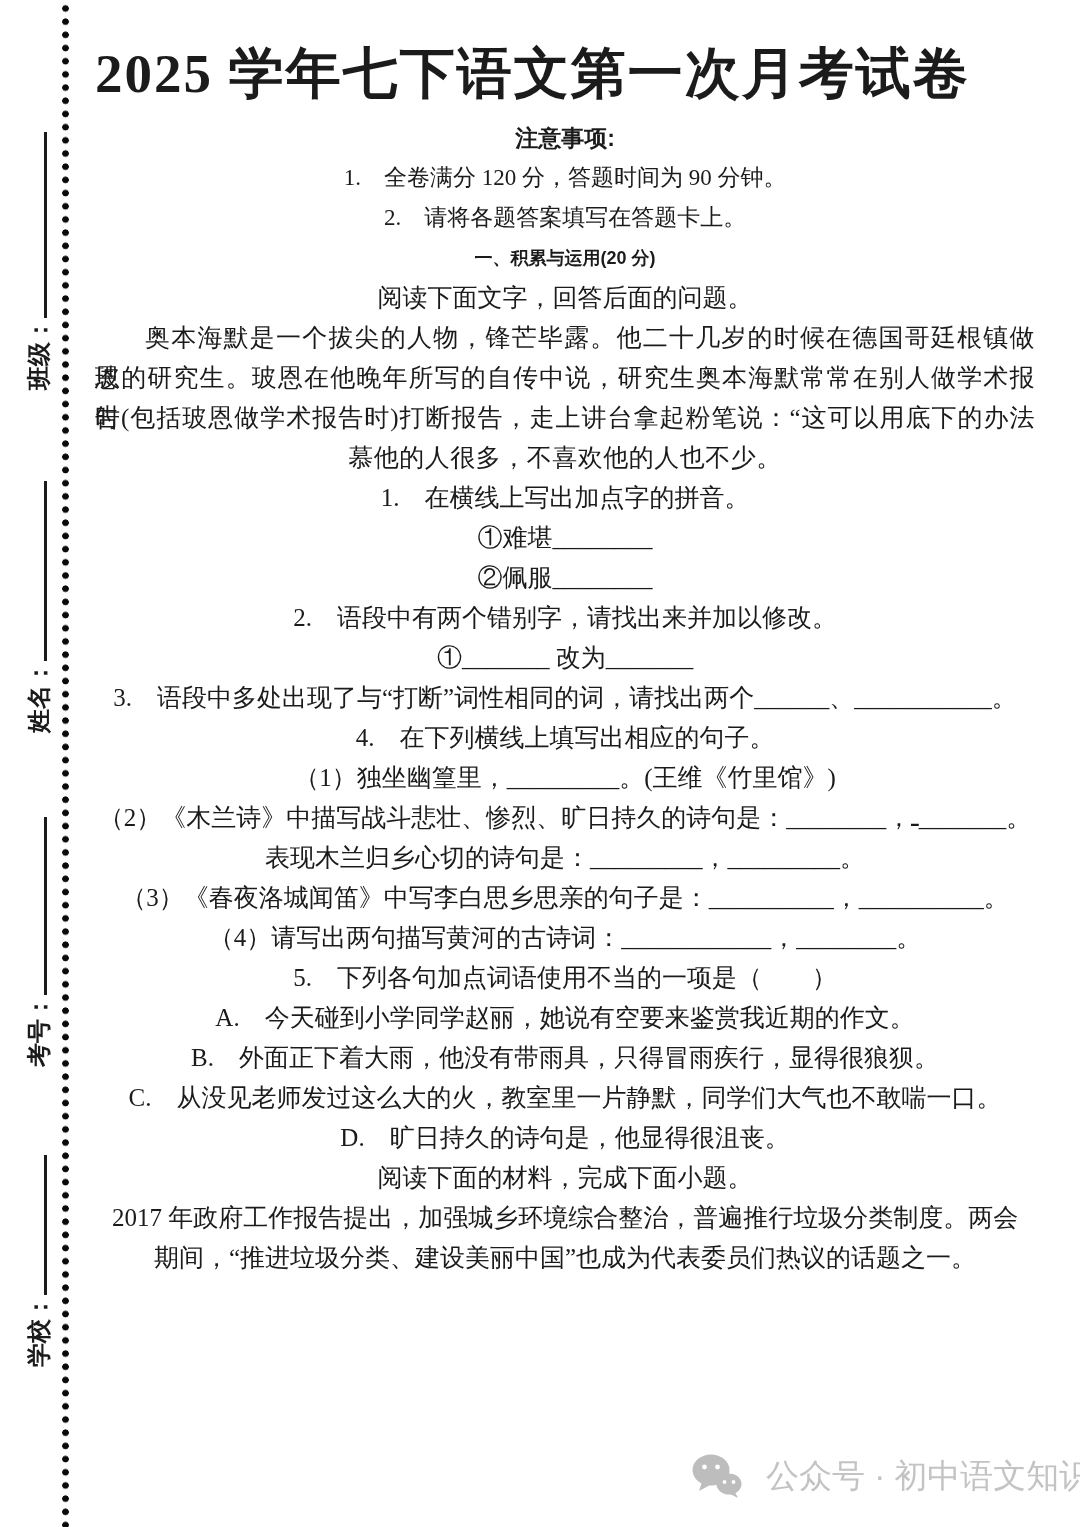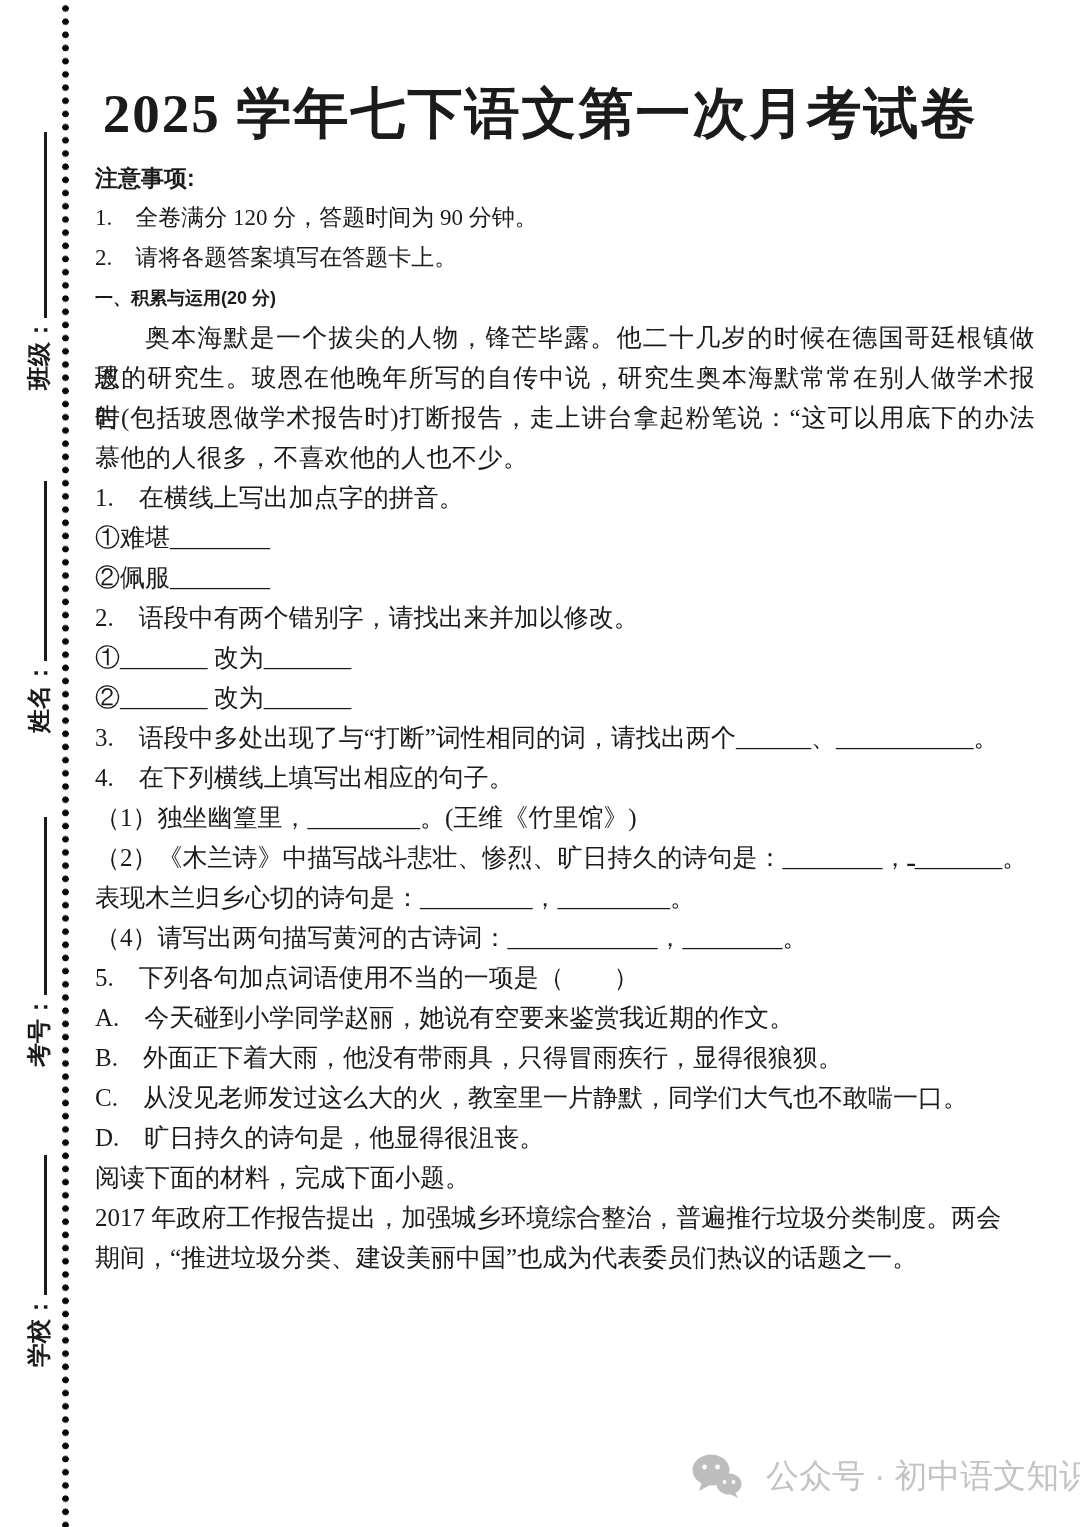--- a/index.html
+++ b/index.html
@@ -26,26 +26,26 @@
     display:inline-block; height:30px; border-bottom:3px solid #1b1b1b;
   }
   .sf0 { top:350px; }  .sf0 .fill { width:186px; }
   .sf1 { top:693px; }  .sf1 .fill { width:180px; }
   .sf2 { top:1027px; } .sf2 .fill { width:178px; }
   .sf3 { top:1327px; } .sf3 .fill { width:140px; }
 
   
   .content { position:absolute; left:95px; top:0; width:940px; }
   .title {
-    width:890px; padding-top:80px; height:68px; line-height:68px;
-    font-size:55px; font-weight:bold; letter-spacing:2px; text-align:center;
+    width:890px; padding-top:40px; height:68px; line-height:68px;
+    font-size:55px; font-weight:bold; letter-spacing:2px; text-align:left;
     white-space:nowrap;
   }
   .flow { padding-top:10px; }
-  .ln { height:40px; line-height:40px; font-size:25px; white-space:nowrap; }
+  .ln { height:40px; line-height:40px; font-size:25px; white-space:nowrap;text-align:center; }
   .notice-head, .section-head {
     font-family:"Liberation Sans","DejaVu Sans",sans-serif; font-weight:bold;
   }
   .notice-head { font-size:23px; }
   .notice-item { font-size:23px; }
   .section-head { font-size:18px; }
   .kai { letter-spacing:0.5px; }
   .indent { text-indent:2em; }
   .just { white-space:normal; text-align:justify; text-align-last:justify; }
 
@@ -80,35 +80,36 @@
   </div>
 
   <div class="content">
     <div class="title">2025 学年七下语文第一次月考试卷</div>
 
     <div class="flow">
       <div class="ln notice-head">注意事项:</div>
       <div class="ln notice-item">1.　全卷满分 120 分，答题时间为 90 分钟。</div>
       <div class="ln notice-item">2.　请将各题答案填写在答题卡上。</div>
       <div class="ln section-head">一、积累与运用(20 分)</div>
+      <div class="ln">阅读下面文字，回答后面的问题。</div>
       <div class="ln kai indent just">奥本海默是一个拔尖的人物，锋芒毕露。他二十几岁的时候在德国哥廷根镇做玻</div>
       <div class="ln kai just">恩的研究生。玻恩在他晚年所写的自传中说，研究生奥本海默常常在别人做学术报告</div>
       <div class="ln kai just">时(包括玻恩做学术报告时)打断报告，走上讲台拿起粉笔说：“这可以用底下的办法</div>
       <div class="ln kai">慕他的人很多，不喜欢他的人也不少。</div>
       <div class="ln">1.　在横线上写出加点字的拼音。</div>
       <div class="ln">①难堪________</div>
       <div class="ln">②佩服________</div>
       <div class="ln">2.　语段中有两个错别字，请找出来并加以修改。</div>
       <div class="ln">①_______ 改为_______</div>
-      <div class="ln">②_______ 改为_______</div>
       <div class="ln">3.　语段中多处出现了与“打断”词性相同的词，请找出两个______、___________。</div>
       <div class="ln">4.　在下列横线上填写出相应的句子。</div>
       <div class="ln">（1）独坐幽篁里，_________。(王维《竹里馆》)</div>
       <div class="ln">（2）《木兰诗》中描写战斗悲壮、惨烈、旷日持久的诗句是：________，ـ_______。</div>
       <div class="ln">表现木兰归乡心切的诗句是：_________，_________。</div>
+      <div class="ln">（3）《春夜洛城闻笛》中写李白思乡思亲的句子是：__________，__________。</div>
       <div class="ln">（4）请写出两句描写黄河的古诗词：____________，________。</div>
       <div class="ln">5.　下列各句加点词语使用不当的一项是（　　）</div>
       <div class="ln">A.　今天碰到小学同学赵丽，她说有空要来鉴赏我近期的作文。</div>
       <div class="ln">B.　外面正下着大雨，他没有带雨具，只得冒雨疾行，显得很狼狈。</div>
       <div class="ln">C.　从没见老师发过这么大的火，教室里一片静默，同学们大气也不敢喘一口。</div>
       <div class="ln">D.　旷日持久的诗句是，他显得很沮丧。</div>
       <div class="ln">阅读下面的材料，完成下面小题。</div>
       <div class="ln">2017 年政府工作报告提出，加强城乡环境综合整治，普遍推行垃圾分类制度。两会</div>
       <div class="ln">期间，“推进垃圾分类、建设美丽中国”也成为代表委员们热议的话题之一。</div>
     </div>

